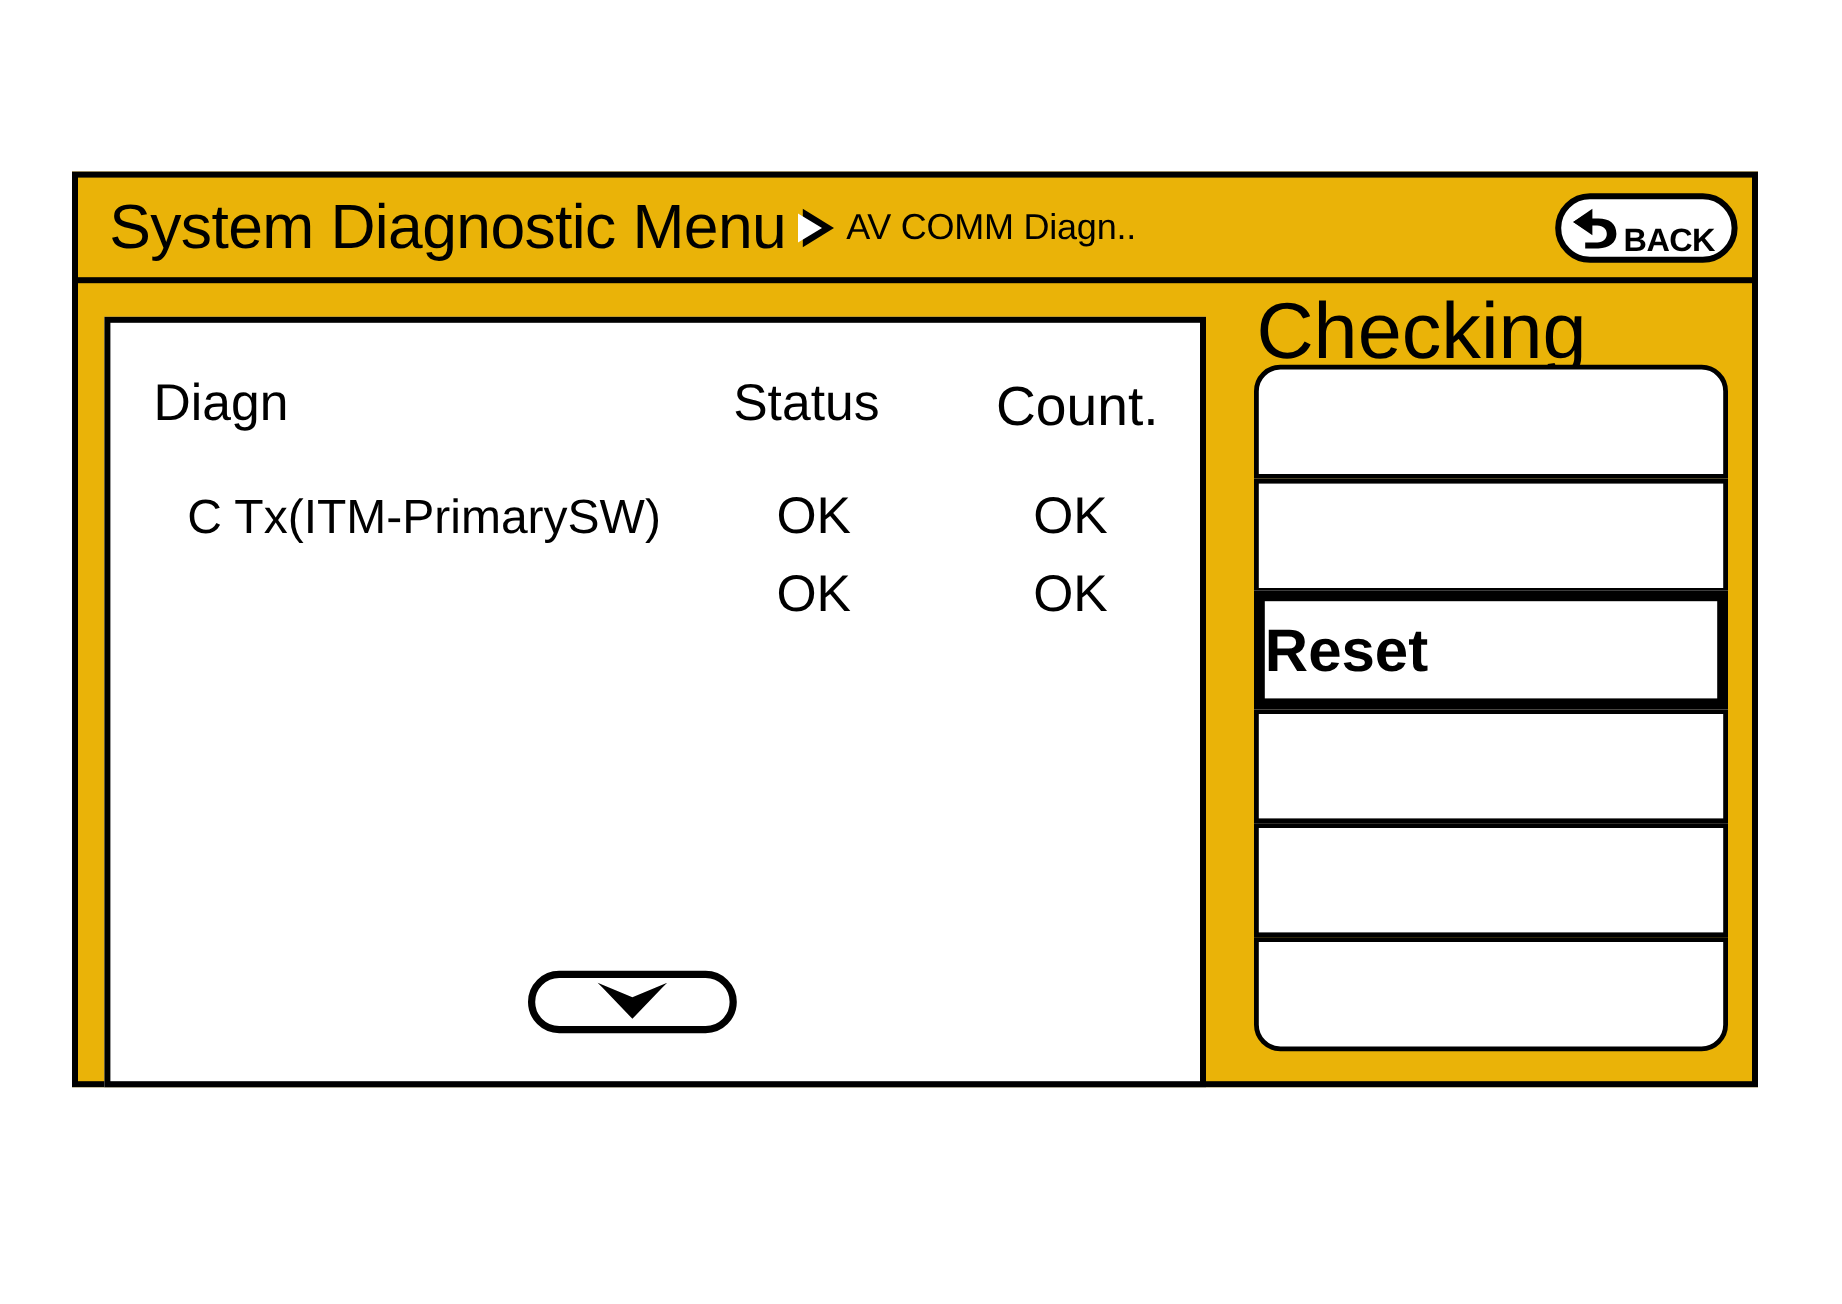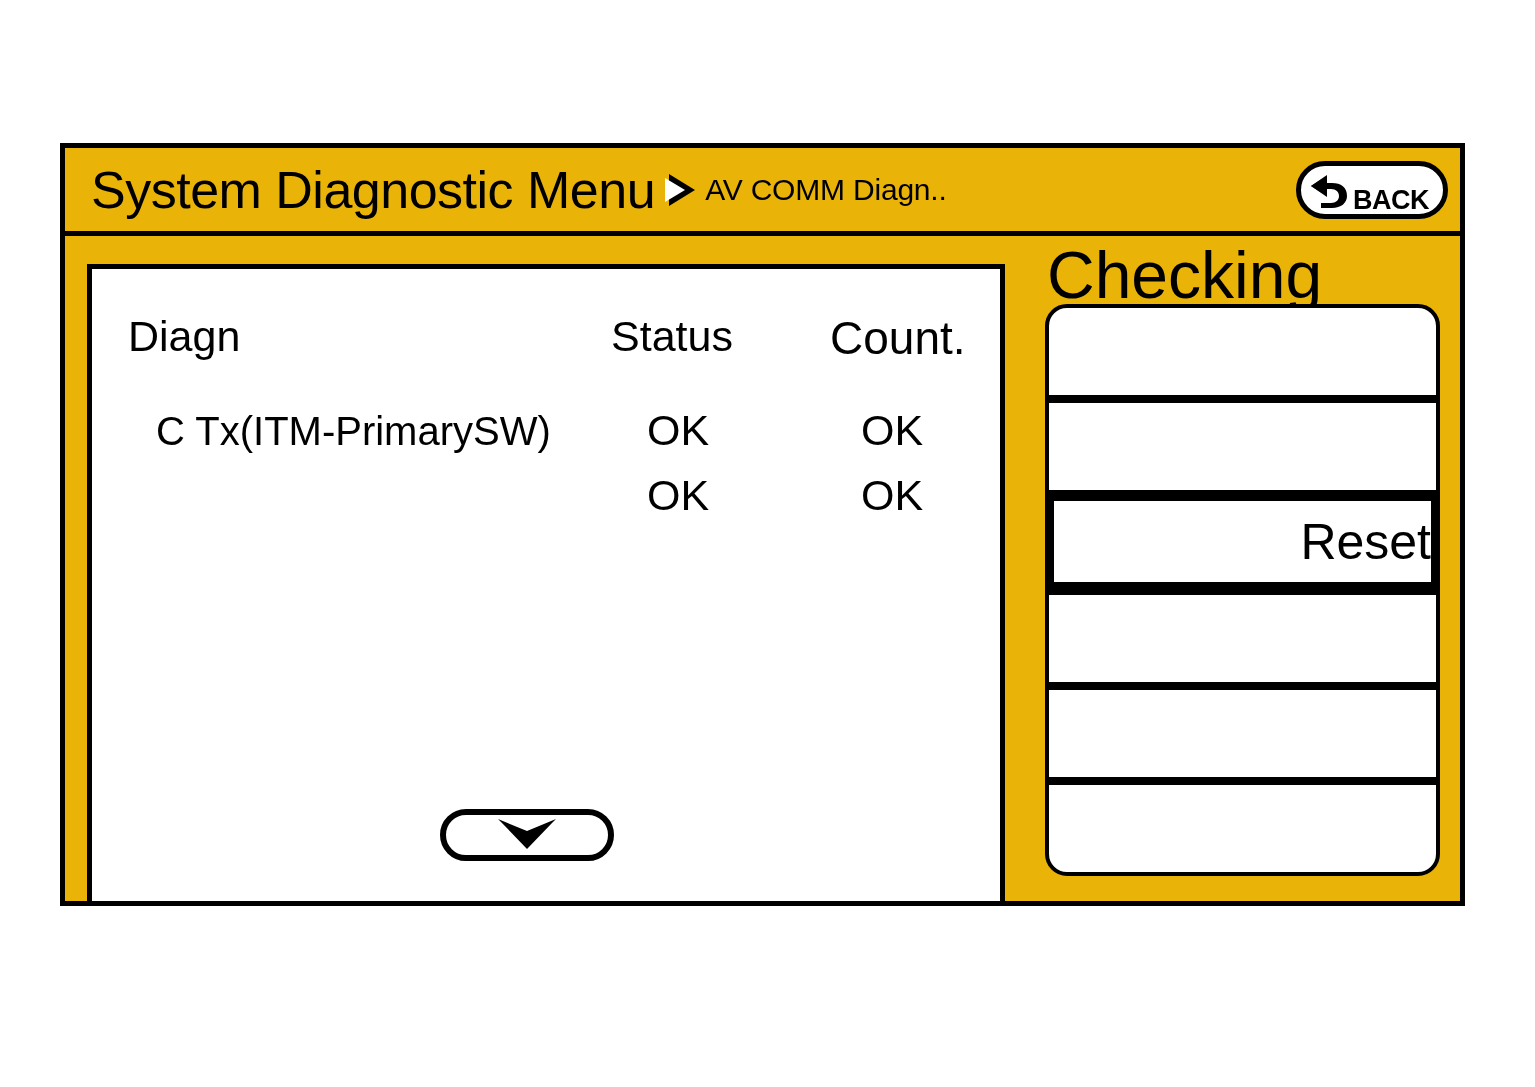--- a/index.html
+++ b/index.html
@@ -184,22 +184,23 @@
   .stack-button {
     position: relative;
     box-sizing: border-box;
     width: 100%;
     height: 95px;
     border: 4px solid #000;
     background: #fff;
     margin-bottom: 0px;
     display: flex;
     align-items: center;
-    justify-content: flex-end;
+    justify-content: flex-start;
     cursor: pointer;
+    font-weight: bold;
   }
   .stack-button.first {
     border-top-left-radius: 22px;
     border-top-right-radius: 22px;
   }
   .stack-button.last {
     border-bottom-left-radius: 22px;
     border-bottom-right-radius: 22px;
   }
   .stack-button.selected {

